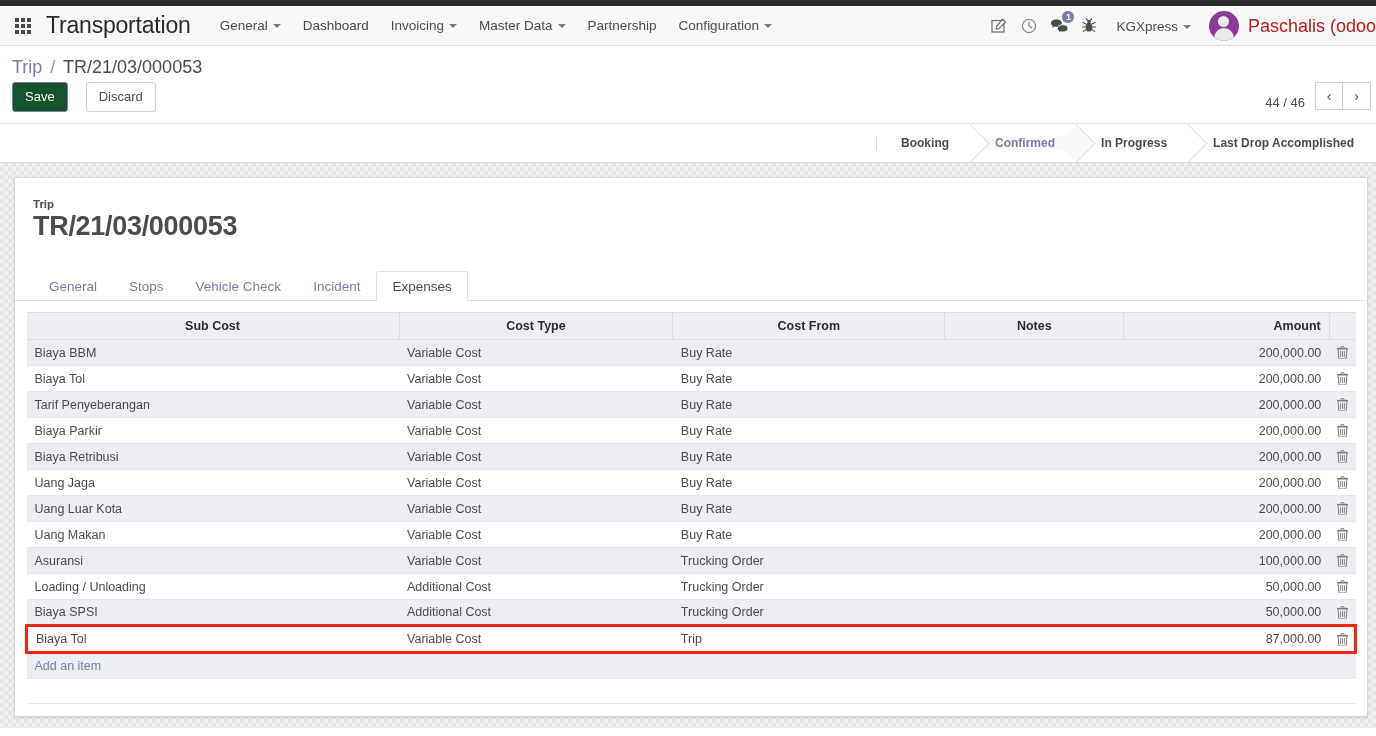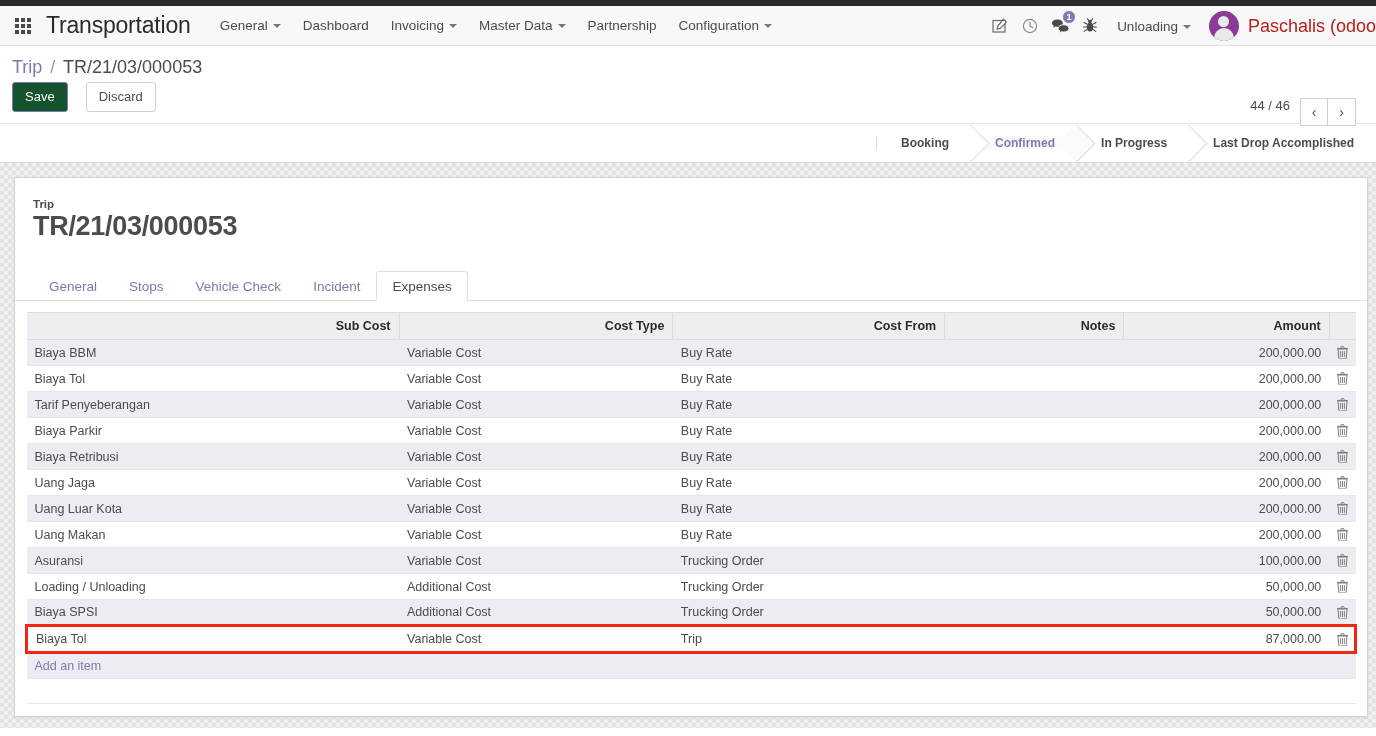--- a/index.html
+++ b/index.html
@@ -171,26 +171,25 @@
   }
   .btn-default {
     background: #fff;
     border: 1px solid #cfcfcf;
     color: #4c4c4c;
     margin-left: 18px;
   }
 
   .pager {
     position: absolute;
-    right: 20px; top: 0;
+    right: 5px; top: 0;
     display: flex;
-    align-items: flex-start;
+    align-items: flex-end;
     font-size: 13px;
     color: #4c4c4c;
-    margin-top: 16px;
   }
   .pager-value { margin-right: 10px; white-space: nowrap; }
   .pager-btn {
     width: 28px; height: 28px;
     border: 1px solid #cfcfcf;
     background: #fff;
     display: flex; align-items: center; justify-content: center;
     cursor: pointer;
     font-size: 14px;
     color: #4c4c4c;
@@ -313,21 +312,21 @@
     table-layout: fixed;
   }
   table.olist th {
     background: #eeeef2;
     border-top: 1px solid #dcdcdc;
     border-bottom: 1px solid #dcdcdc;
     border-right: 1px solid #dcdcdc;
     font-size: 12.5px;
     font-weight: bold;
     color: #2b2b2b;
-    text-align: right;
+    text-align: center;
     padding: 6px 8px;
     height: 26px;
     white-space: nowrap;
   }
   table.olist th.num { text-align: right; }
   table.olist th.blank { border-right: 1px solid #dcdcdc; }
   table.olist th.last { border-right: none; }
   table.olist td {
     padding: 5px 8px;
     border-bottom: 1px solid #e6e6e6;
@@ -443,21 +442,21 @@
 
     <div class="nav-icon">
       <svg width="16" height="16" viewBox="0 0 16 16">
         <ellipse cx="8" cy="9" rx="3.2" ry="4.6" fill="#4a4a4a"></ellipse>
         <circle cx="8" cy="3.6" r="1.8" fill="#4a4a4a"></circle>
         <path d="M4.8 6 L2 4.4 M4.8 9 L1.6 9 M4.8 11.6 L2.2 13.4 M11.2 6 L14 4.4 M11.2 9 L14.4 9 M11.2 11.6 L13.8 13.4 M6.6 2.4 L5.4 0.8 M9.4 2.4 L10.6 0.8" stroke="#4a4a4a" stroke-width="1.1" fill="none" stroke-linecap="round"></path>
       </svg>
     </div>
 
     <div class="company-name">
-      <span>Unloading</span><span class="caret"></span>
+      <span>KGXpress</span><span class="caret"></span>
     </div>
 
     <div class="user-block">
       <span class="avatar">
         <span class="head"></span>
           <span class="body"></span>
       </span>
       <span class="user-name">Paschalis (odoo</span>
     </div>
 

